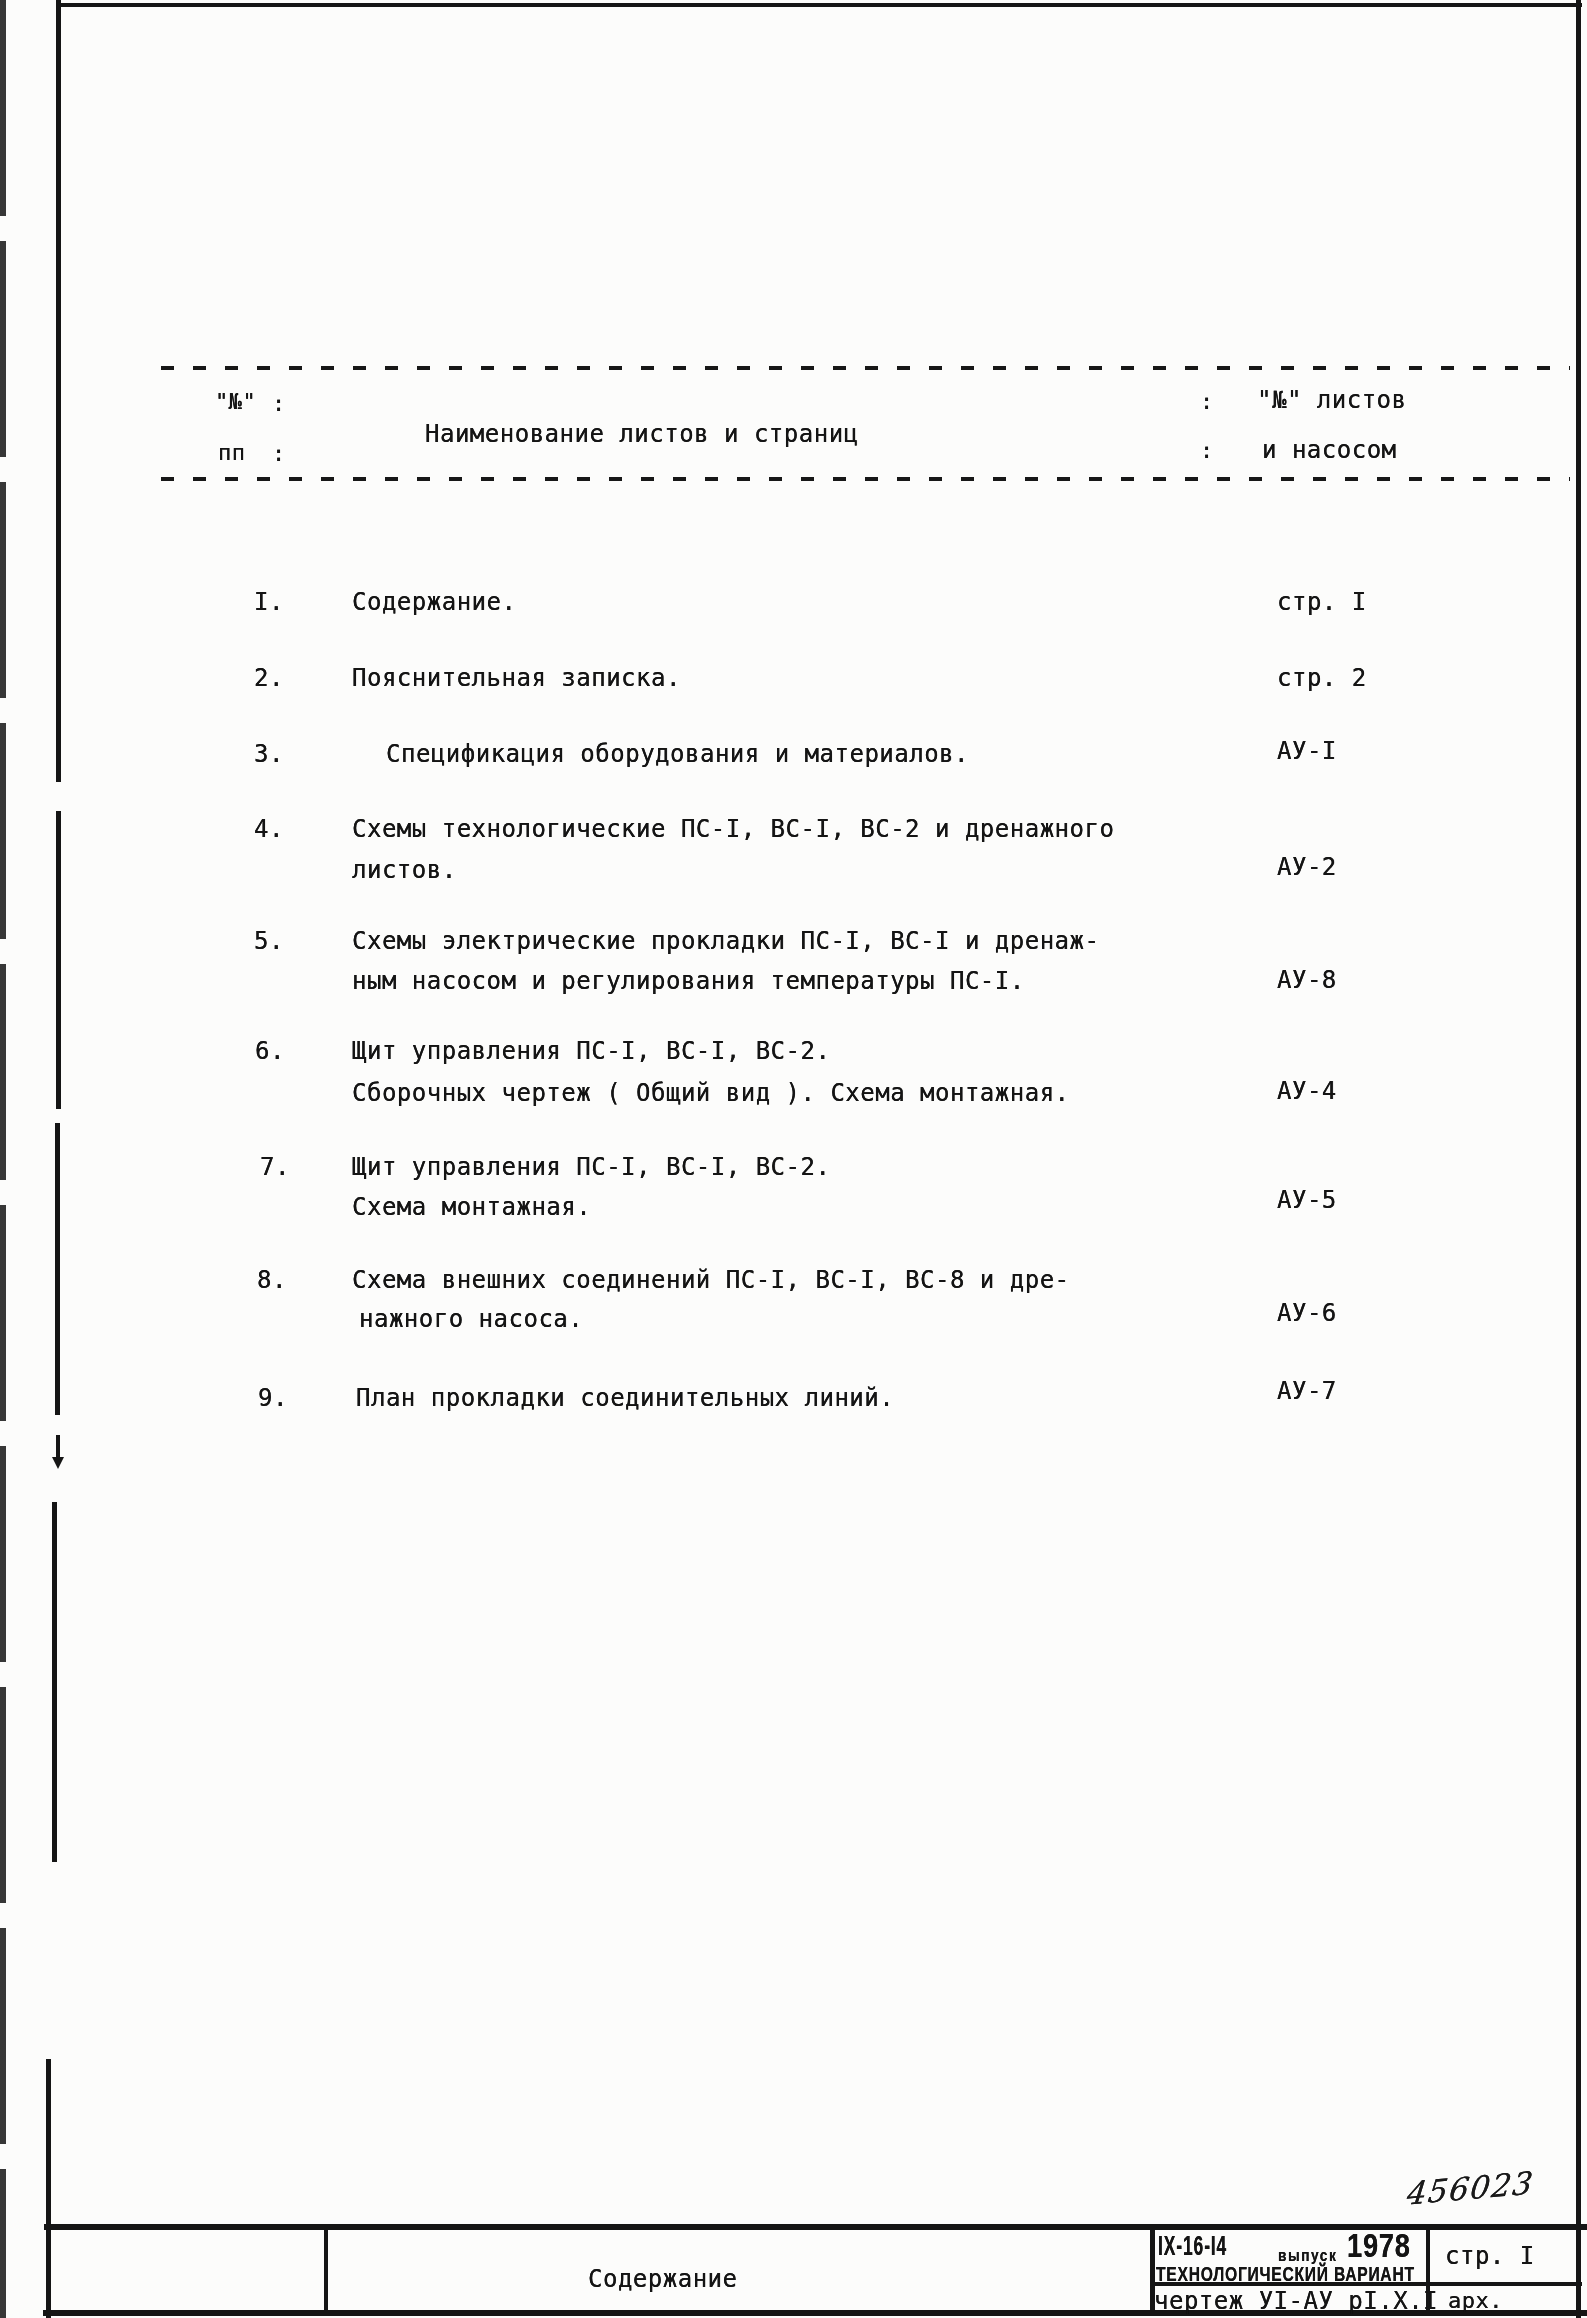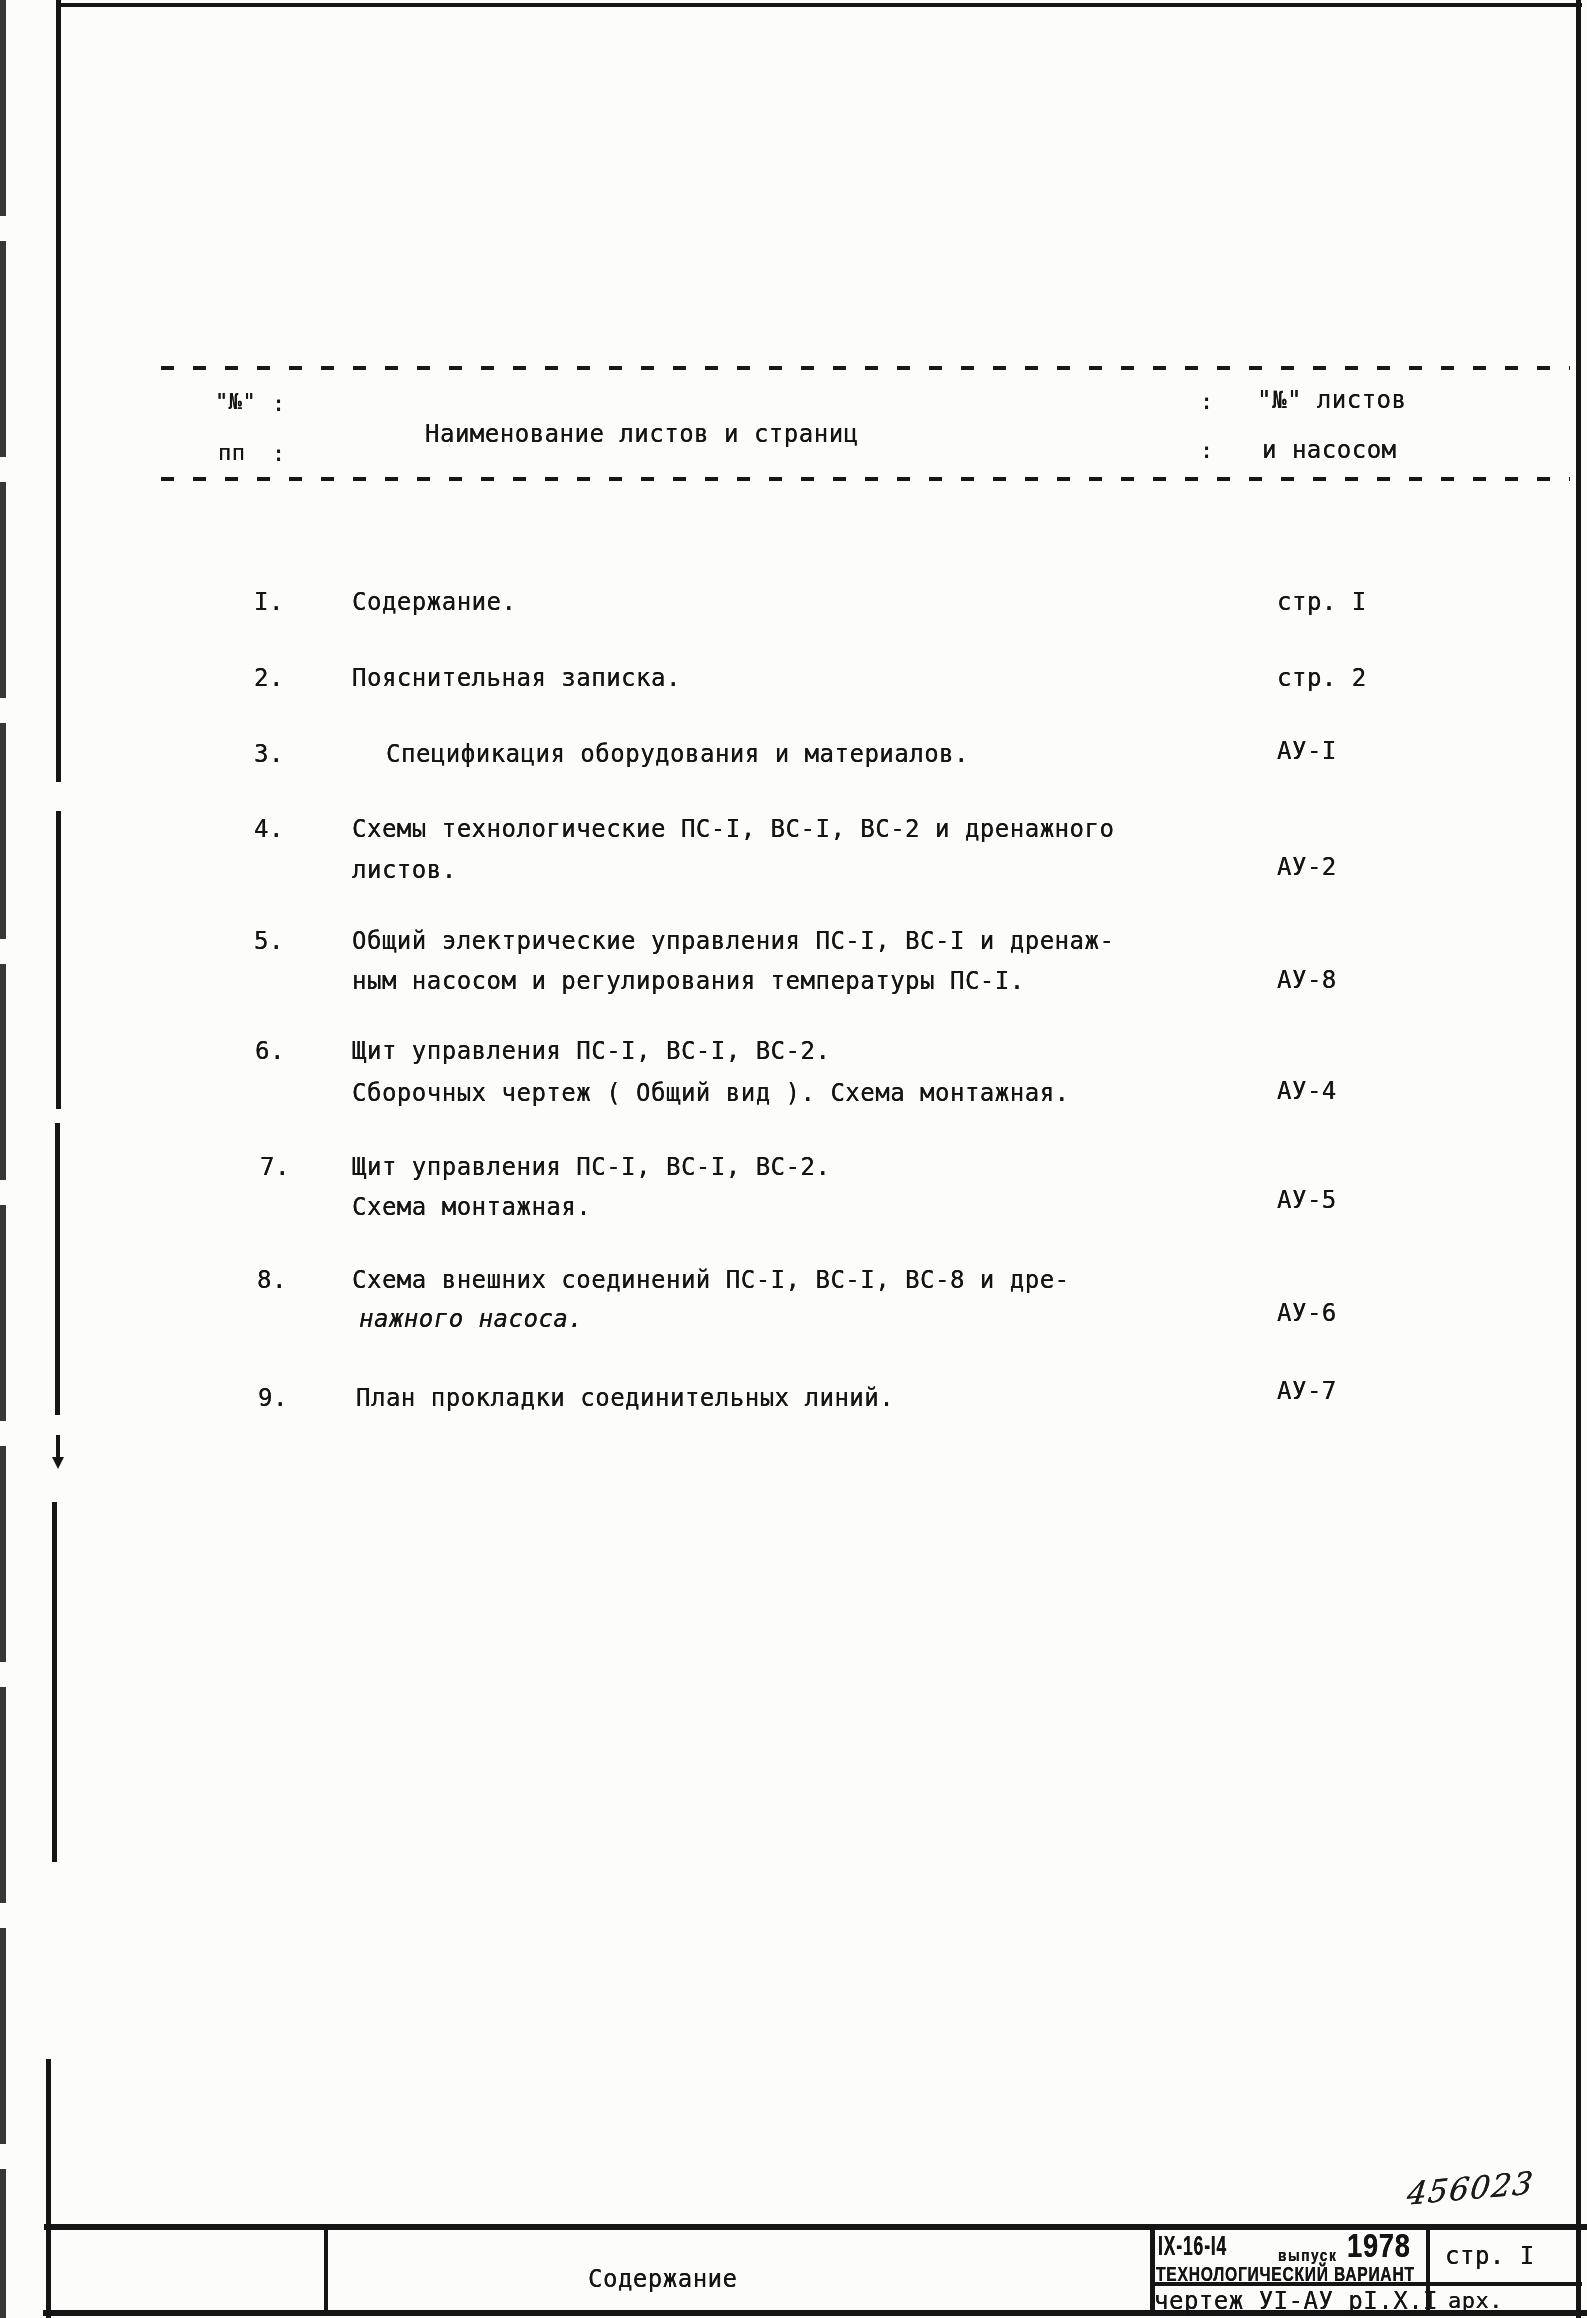--- a/index.html
+++ b/index.html
@@ -68,40 +68,40 @@
     <div class="t mono48" style="left:1277px;top:738px;">АУ-I</div>
   </div>
   <div>
     <div class="t mono48" style="left:254px;top:816px;">4.</div>
     <div class="t mono48" style="left:352px;top:816px;">Схемы технологические ПС-I, ВС-I, ВС-2 и дренажного</div>
     <div class="t mono48" style="left:352px;top:857px;">листов.</div>
     <div class="t mono48" style="left:1277px;top:854px;">АУ-2</div>
   </div>
   <div>
     <div class="t mono48" style="left:254px;top:928px;">5.</div>
-    <div class="t mono48" style="left:352px;top:928px;">Общий электрические управления ПС-I, ВС-I и дренаж-</div>
+    <div class="t mono48" style="left:352px;top:928px;">Схемы электрические прокладки ПС-I, ВС-I и дренаж-</div>
     <div class="t mono48" style="left:352px;top:968px;">ным насосом и регулирования температуры ПС-I.</div>
     <div class="t mono48" style="left:1277px;top:967px;">АУ-8</div>
   </div>
   <div>
     <div class="t mono48" style="left:255px;top:1038px;">6.</div>
     <div class="t mono48" style="left:352px;top:1038px;">Щит управления ПС-I, ВС-I, ВС-2.</div>
     <div class="t mono48" style="left:352px;top:1080px;">Сборочных чертеж ( Общий вид ). Схема монтажная.</div>
     <div class="t mono48" style="left:1277px;top:1078px;">АУ-4</div>
   </div>
   <div>
     <div class="t mono48" style="left:260px;top:1154px;">7.</div>
     <div class="t mono48" style="left:352px;top:1154px;">Щит управления ПС-I, ВС-I, ВС-2.</div>
     <div class="t mono48" style="left:352px;top:1194px;">Схема монтажная.</div>
     <div class="t mono48" style="left:1277px;top:1187px;">АУ-5</div>
   </div>
   <div>
     <div class="t mono48" style="left:257px;top:1267px;">8.</div>
     <div class="t mono48" style="left:352px;top:1267px;">Схема внешних соединений ПС-I, ВС-I, ВС-8 и дре-</div>
-    <div class="t mono48" style="left:359px;top:1306px;font-style:italic;">нажного насоса.</div>
+    <div class="t mono48" style="left:359px;top:1306px;">нажного насоса.</div>
     <div class="t mono48" style="left:1277px;top:1300px;">АУ-6</div>
   </div>
   <div>
     <div class="t mono48" style="left:258px;top:1385px;">9.</div>
     <div class="t mono48" style="left:356px;top:1385px;">План прокладки соединительных линий.</div>
     <div class="t mono48" style="left:1277px;top:1378px;">АУ-7</div>
   </div>
 
   <div class="t hand" style="left:1407px;top:2171px;">456023</div>
 

